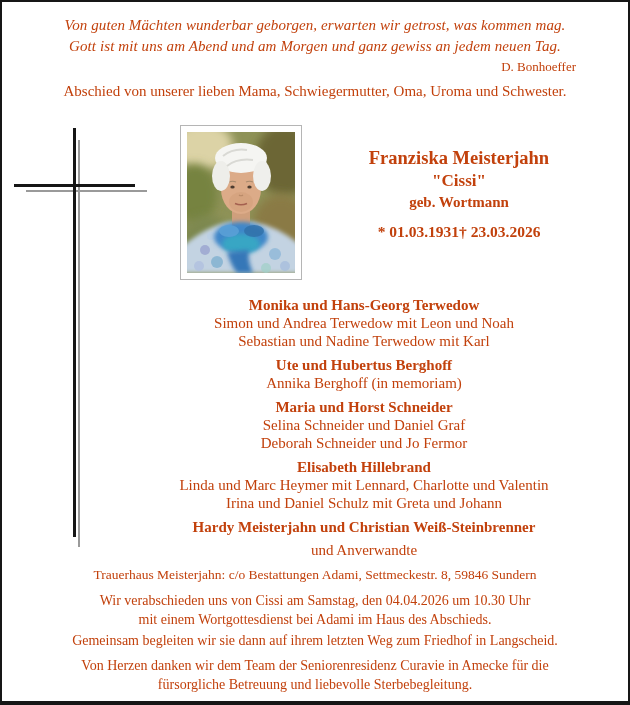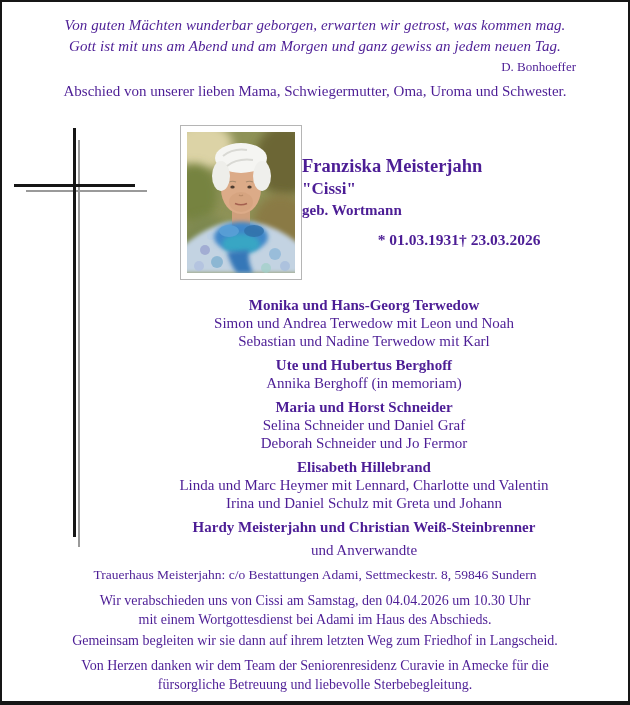--- a/index.html
+++ b/index.html
@@ -4,21 +4,21 @@
 <style>
   html,body { margin:0; padding:0; background:#ffffff; }
   .page {
     position:relative;
     width:630px; height:705px;
     box-sizing:border-box;
     background:#ffffff;
     border:2px solid #161616;
     border-bottom-width:4px;
     font-family:"Liberation Serif","DejaVu Serif",serif;
-    color:#4c1d95;
+    color:#c2410c;
     overflow:hidden;
   }
   
   .quote { position:absolute; top:13px; left:0; right:0; text-align:center; }
   .quote-line { font-style:italic; font-size:15px; line-height:21px; letter-spacing:0.1px; }
   .quote-attribution { font-size:13px; line-height:17px; text-align:right; padding-right:52px; margin-top:1px; }
   
   .intro { position:absolute; top:80px; left:30px; right:30px; text-align:center; font-size:15px; line-height:19px; }
   
   .cross { position:absolute; inset:0; pointer-events:none; }
@@ -29,21 +29,21 @@
   .cross-h { left:12px; top:182px; width:121px; height:3px; background:#161616; }
   
   .photo-frame {
     position:absolute; left:178px; top:123px;
     width:108px; height:141px;
     padding:6px; background:#ffffff;
     border:1px solid #b5b5b5;
   }
   .photo-frame svg { display:block; }
   
-  .name-block { position:absolute; left:300px; right:12px; top:152px; text-align:left; }
+  .name-block { position:absolute; left:300px; right:12px; top:144px; text-align:center; }
   .deceased-name { font-size:18.5px; font-weight:bold; line-height:24px; }
   .deceased-nickname { font-size:17px; font-weight:bold; line-height:22px; }
   .deceased-maiden { font-size:15px; font-weight:bold; line-height:20px; }
   .dates { margin-top:10px; display:flex; justify-content:center; font-size:15.5px; font-weight:bold; line-height:20px; }
   
   .mourners { position:absolute; top:294px; left:100px; width:524px; text-align:center; font-size:15px; line-height:18px; }
   .mourner-group { margin-bottom:6px; }
   .mourner-head { font-weight:bold; }
   .relatives-line { margin-top:5px; }
   

